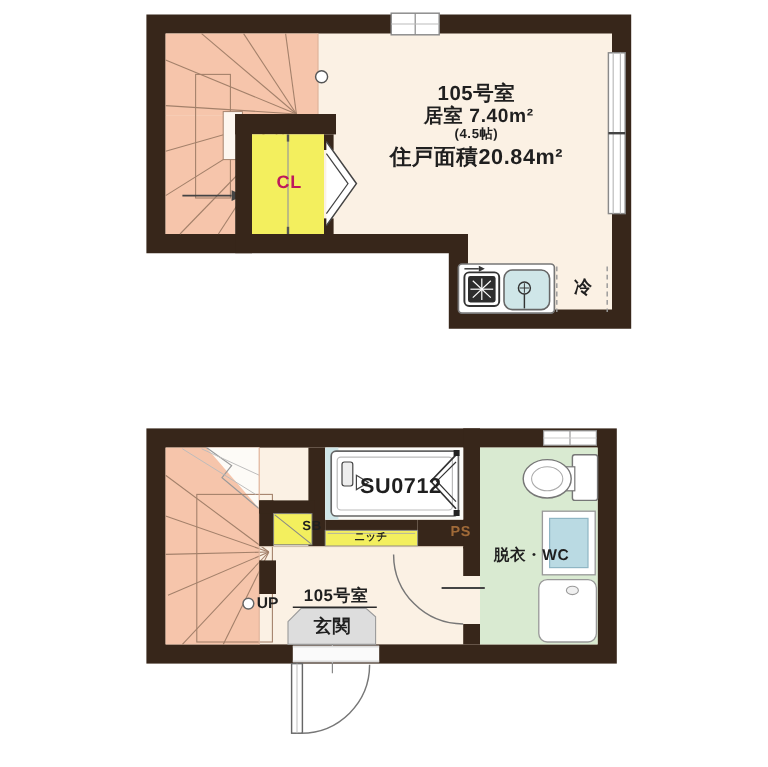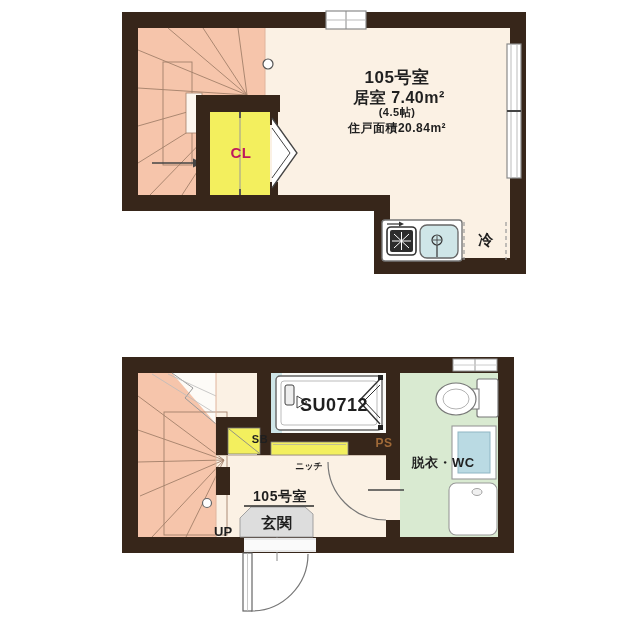--- a/index.html
+++ b/index.html
@@ -11,29 +11,29 @@
   .label{
     position:absolute;font-weight:bold;color:#1f1f1f;white-space:nowrap;
     transform:translateX(-50%);line-height:1.05;letter-spacing:0.5px;
   }
   .label-left{
     position:absolute;font-weight:bold;color:#1f1f1f;white-space:nowrap;line-height:1.05;
   }
   .f2-unit{top:69px;left:397px;font-size:17px;}
   .f2-area{top:90px;left:399px;font-size:16px;}
   .f2-tatami{top:107px;left:397px;font-size:11px;}
-  .f2-total{top:122px;left:397px;font-size:12px;}
+  .f2-total{top:122px;left:397px;font-size:18px;}
   .f2-cl{top:145px;left:241px;font-size:15px;color:#be185d;}
   .f2-rei{top:232px;left:486px;font-size:15px;}
   .f1-su{top:396px;left:334px;font-size:18px;}
   .f1-sb{top:434px;left:260px;font-size:11px;}
-  .f1-niche{top:443px;left:309px;font-size:9px;letter-spacing:0;margin-top:19px;}
+  .f1-niche{top:443px;left:309px;font-size:9px;letter-spacing:0;}
   .f1-ps{top:437px;left:384px;font-size:12px;color:var(--ps_text,#a06a38);}
   .f1-datsui{top:456px;left:443px;font-size:13px;}
-  .f1-up{top:496px;left:214px;font-size:13px;margin-top:29px;}
+  .f1-up{top:496px;left:214px;font-size:13px;}
   .f1-unit{top:489px;left:280px;font-size:14px;}
   .f1-genkan{top:515px;left:277px;font-size:15px;}
 </style>
 </head>
 <body>
 
 <div id="stage">
 
 <svg id="plan-svg" width="640" height="639" viewBox="0 0 640 639">
 

